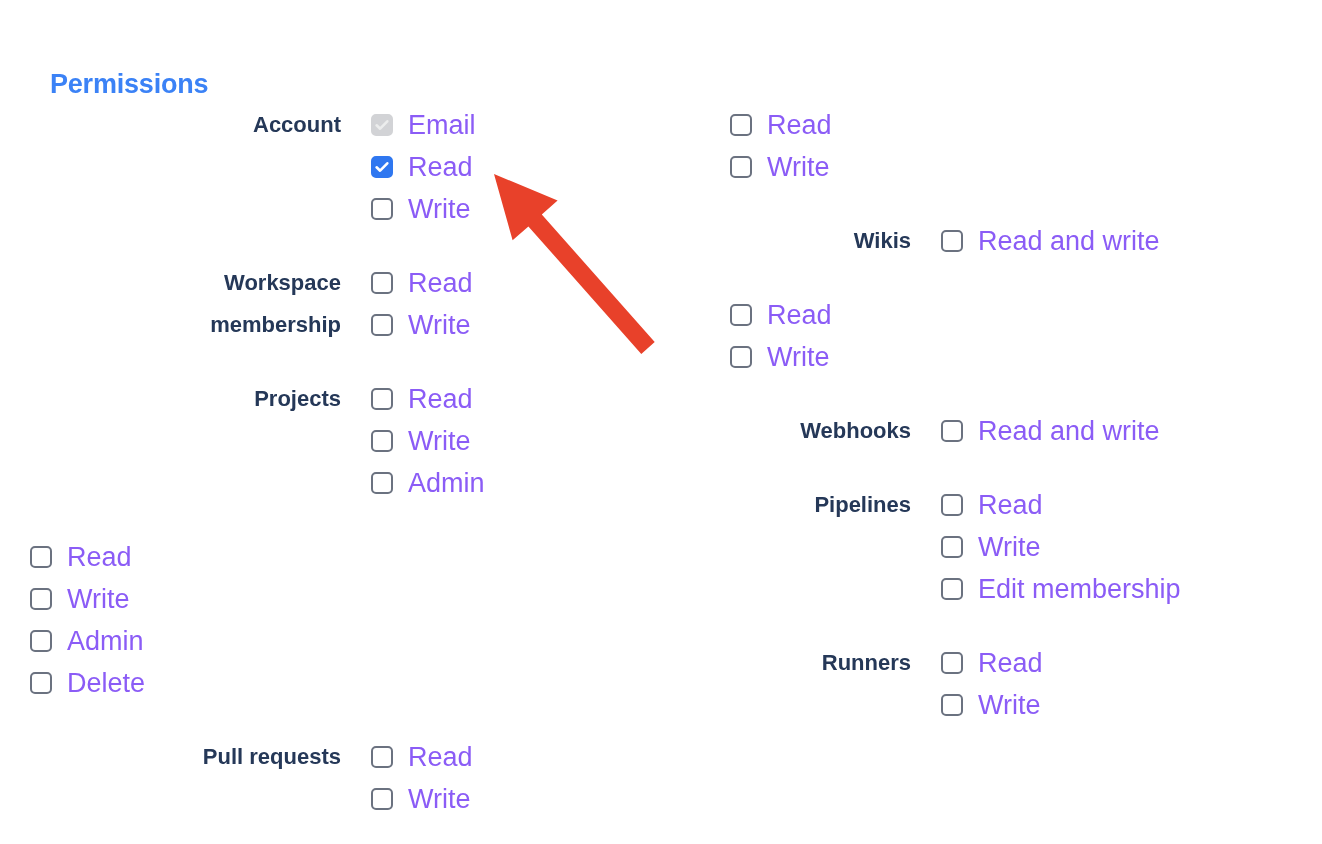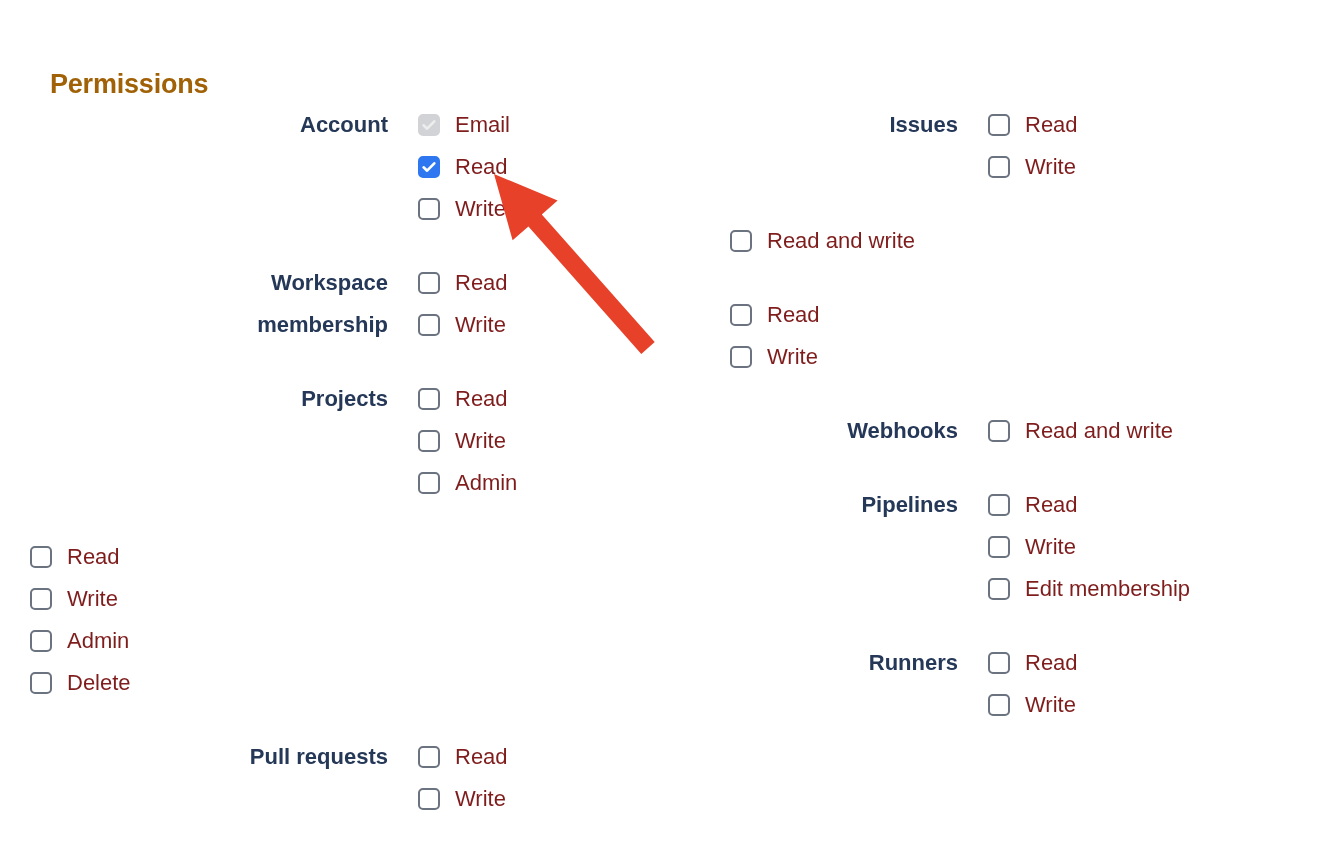--- a/index.html
+++ b/index.html
@@ -17,21 +17,21 @@
     overflow: hidden;
   }
 
   
   .page-title {
     position: absolute;
     left: 50px;
     top: 50px;
     font-size: 27px;
     font-weight: bold;
-    color: #a16207;
+    color: #3b82f6;
     letter-spacing: -0.2px;
     line-height: 1.2;
   }
 
   
   .columns {
     position: absolute;
     left: 0;
     top: 104px;
     width: 1322px;
@@ -52,21 +52,20 @@
   .perm-group:last-child { margin-bottom: 0; }
 
   .group-label {
     font-size: 22px;
     font-weight: bold;
     color: #253858;
     text-align: right;
     line-height: 42px;
     white-space: pre-line;
     flex: none;
-    padding-left: 47px;
   }
   .col-left  .group-label { width: 341px; }
   .col-right .group-label { width: 211px; }
 
   .options {
     flex: none;
     padding-left: 30px;
   }
 
   
@@ -100,22 +99,22 @@
   .cbox.disabled-checked {
     background: #d2d3d6;
     border-color: #d2d3d6;
     cursor: default;
   }
   .cbox.disabled-checked .tick { display: block; }
   .cbox.disabled-checked .tick path { stroke: #eceded; }
 
   .opt-label {
     margin-left: 15px;
-    font-size: 22px;
-    color: #7f1d1d;
+    font-size: 27px;
+    color: #8b5cf6;
     line-height: 42px;
     white-space: nowrap;
     cursor: pointer;
   }
   .cbox.disabled-checked + .opt-label { cursor: default; }
 
   
   .annotation-arrow {
     position: absolute;
     left: 0;
@@ -217,33 +216,33 @@
           </div>
           <div class="opt-row">
             <span class="cbox" role="checkbox" aria-checked="false"></span>
             <span class="opt-label">Write</span>
           </div>
         </div>
       </div>
     </div>
   <div class="col col-right" id="col-right">
       <div class="perm-group">
-        <div class="group-label">Issues</div>
-        <div class="options">
-          <div class="opt-row">
-            <span class="cbox" role="checkbox" aria-checked="false"></span>
-            <span class="opt-label">Read</span>
-          </div>
-          <div class="opt-row">
-            <span class="cbox" role="checkbox" aria-checked="false"></span>
-            <span class="opt-label">Write</span>
-          </div>
-        </div>
-      </div>
-      <div class="perm-group">
+        <div class="options">
+          <div class="opt-row">
+            <span class="cbox" role="checkbox" aria-checked="false"></span>
+            <span class="opt-label">Read</span>
+          </div>
+          <div class="opt-row">
+            <span class="cbox" role="checkbox" aria-checked="false"></span>
+            <span class="opt-label">Write</span>
+          </div>
+        </div>
+      </div>
+      <div class="perm-group">
+        <div class="group-label">Wikis</div>
         <div class="options">
           <div class="opt-row">
             <span class="cbox" role="checkbox" aria-checked="false"></span>
             <span class="opt-label">Read and write</span>
           </div>
         </div>
       </div>
       <div class="perm-group">
         <div class="options">
           <div class="opt-row">

